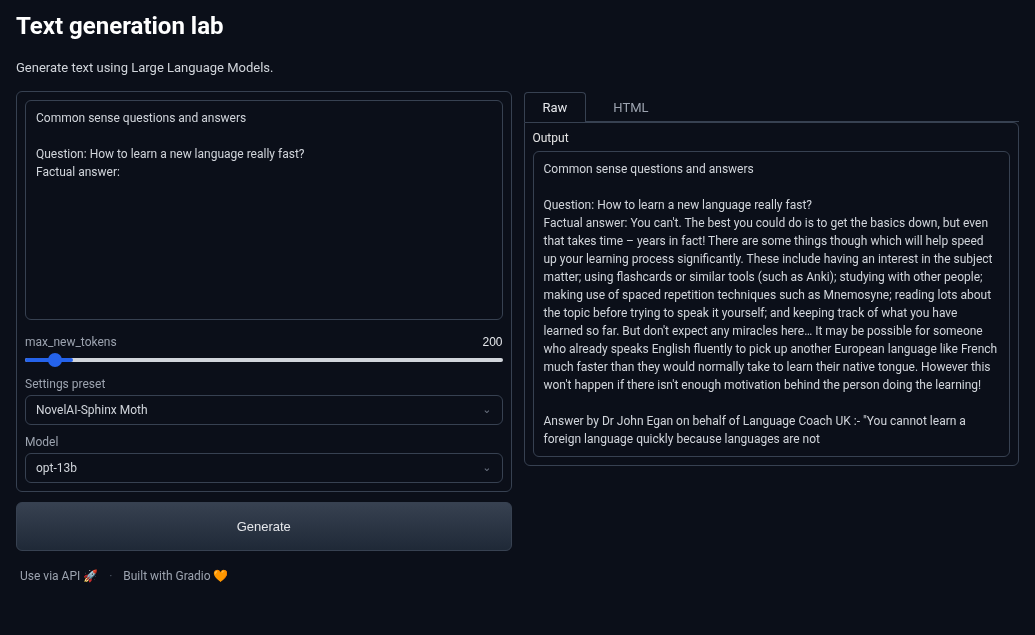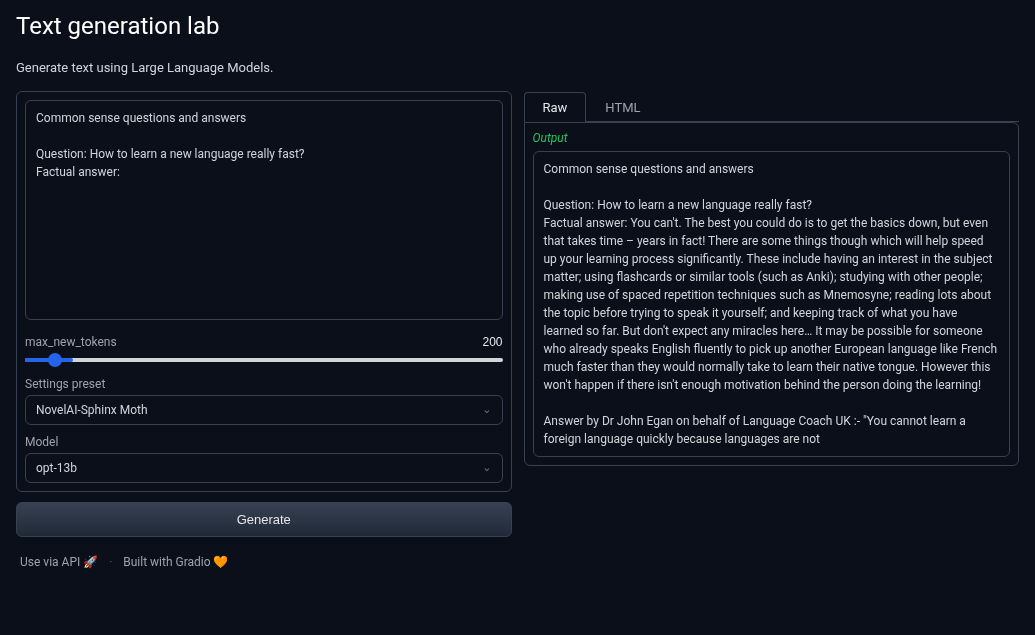--- a/index.html
+++ b/index.html
@@ -8,21 +8,21 @@
     color: #e5e7eb;
     font-family: -apple-system, BlinkMacSystemFont, "Segoe UI", Roboto, sans-serif;
     font-size: 13px;
     width: 1035px;
     height: 635px;
     overflow: hidden;
     padding: 12px 16px 8px 16px;
   }
   h1.title {
     font-size: 24px;
-    font-weight: 400;
+    font-weight: 700;
     color: #fff;
     margin-bottom: 20px;
   }
   .subtitle {
     font-size: 13px;
     color: #d1d5db;
     margin-bottom: 16px;
   }
   .columns {
     display: flex;
@@ -147,34 +147,34 @@
     cursor: pointer;
     display: flex;
     justify-content: space-between;
   }
   .chev { color: #6b7280; font-size: 11px; }
   .btn {
     display: block;
     width: 100%;
     border: 1px solid #374151;
     border-radius: 6px;
-    padding: 9px;
+    padding: 16px;
     background: #1f2937;
     background: linear-gradient(#374151, #1f2937);
     color: #e5e7eb;
     font-size: 13px;
     font-weight: 500;
     text-align: center;
     cursor: pointer;
     margin-top: 10px;
   }
   .tabs {
     display: flex;
     border-bottom: 1px solid #374151;
-    gap: 0;
+    gap: 8px;
     margin-bottom: 0;
   }
   .tab {
     padding: 7px 18px;
     font-size: 13px;
     color: #9ca3af;
     cursor: pointer;
     border: 1px solid transparent;
     border-bottom: none;
     border-radius: 4px 4px 0 0;
@@ -187,24 +187,23 @@
     background: #0b0f19;
   }
   .tab-content {
     border: 1px solid #374151;
     border-top: 1px solid #374151;
     border-radius: 0 6px 6px 6px;
     padding: 8px;
   }
   .tab-content-inner-label {
     font-size: 12px;
-    color: #22c55e;
+    color: #e5e5e5;
     margin-bottom: 6px;
     display: block;
-    font-style: italic;
   }
   .footer {
     margin-top: 18px;
     font-size: 12px;
     color: #9ca3af;
   }
   .footer span { margin: 0 4px; }
   .footer .dot { color: #4b5563; }
 </style>
 </head>

